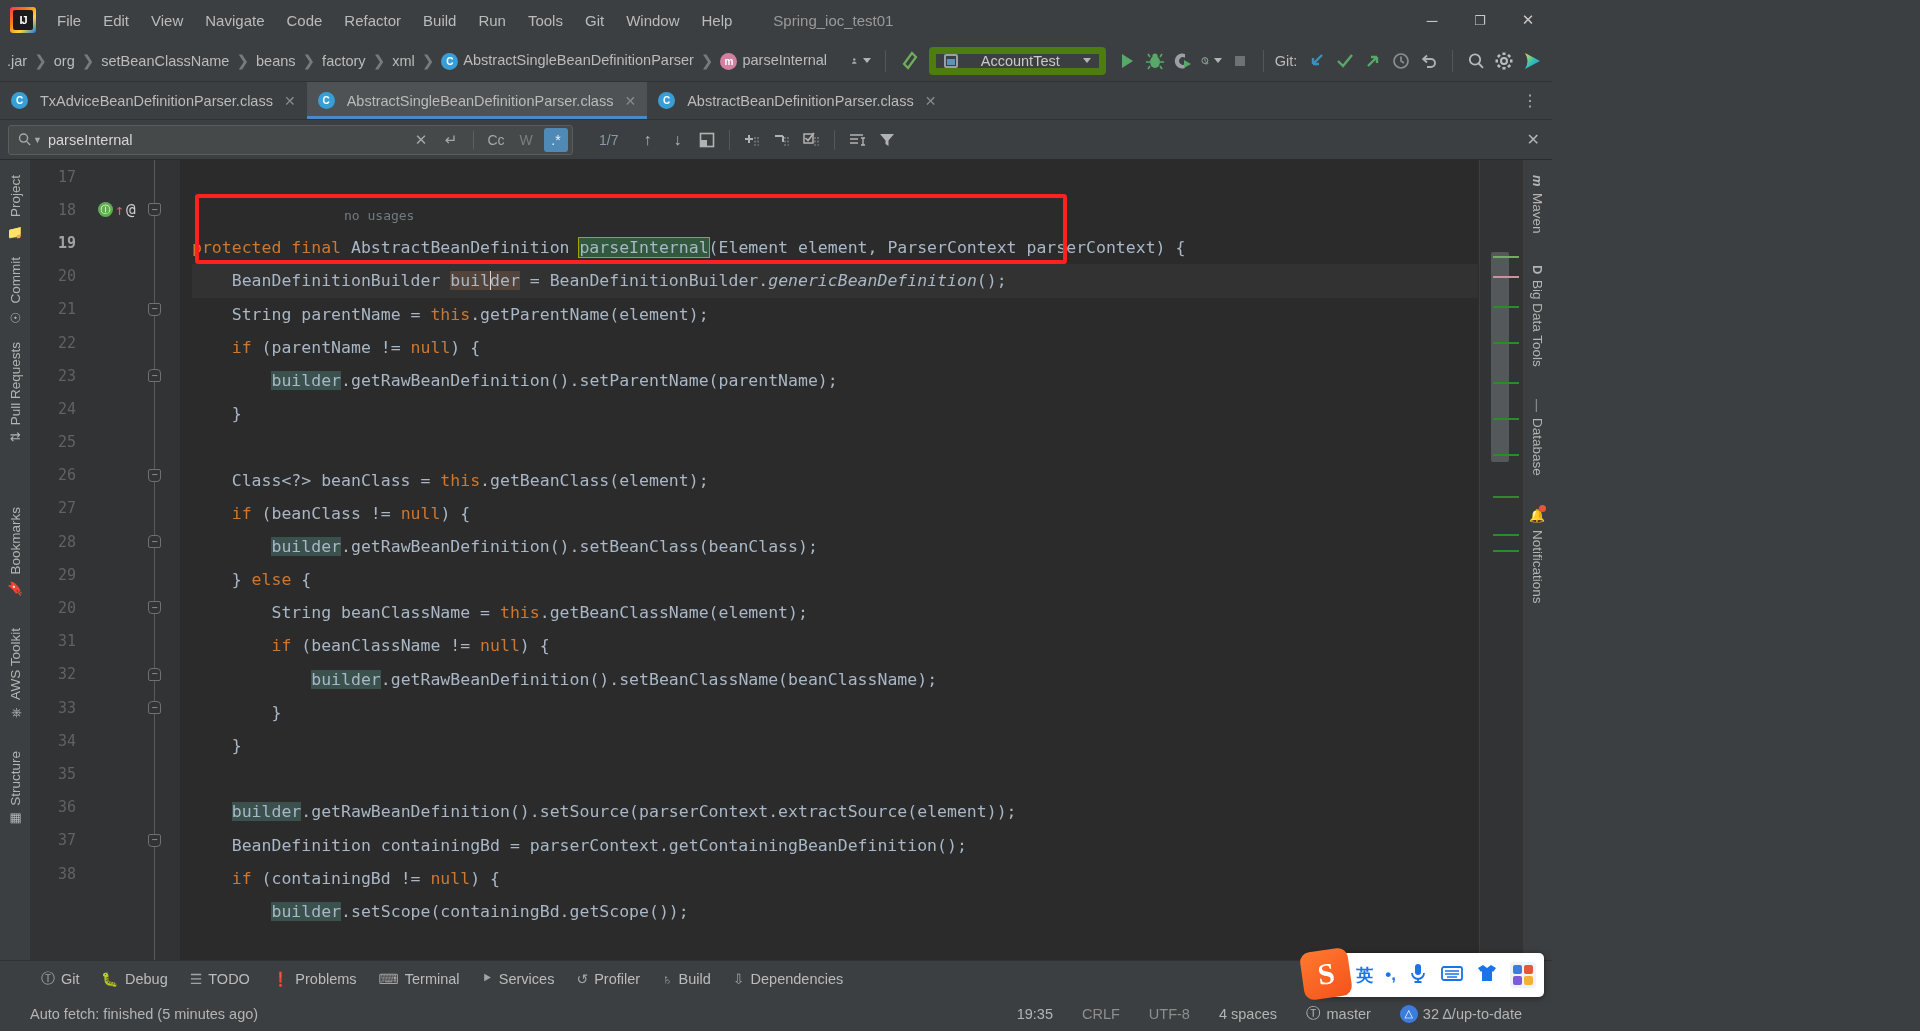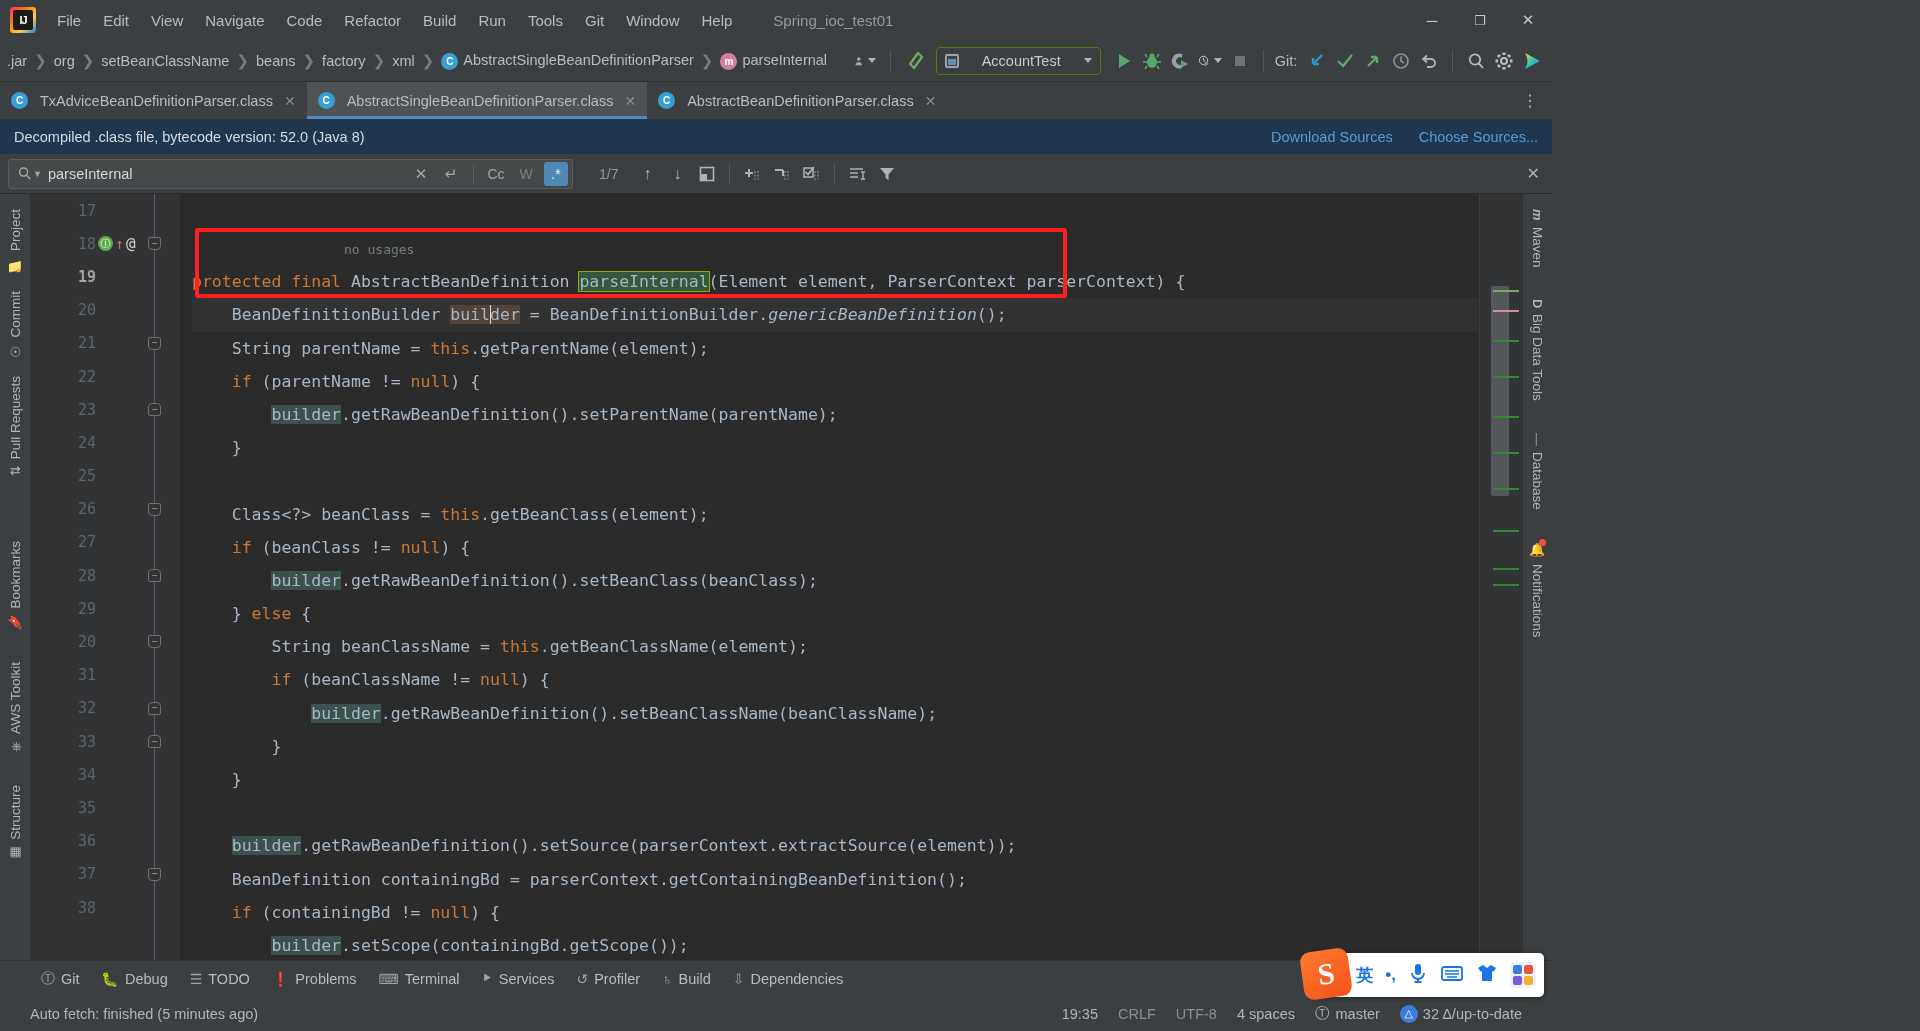--- a/index.html
+++ b/index.html
@@ -40,21 +40,21 @@
   .ico-c,.ico-m{
     display:inline-flex; width:17px;height:17px; border-radius:50%;
     align-items:center;justify-content:center; font-size:10px; color:#fff; font-weight:bold;
     margin-right:5px;
   }
   .ico-c{ background:#389fd6; }
   .ico-m{ background:#d37fa0; }
   .tb-sep{ width:1px; height:22px; background:#545658; margin:0 9px; }
   .tb-btn{ display:flex; align-items:center; justify-content:center; height:28px; min-width:28px; border-radius:4px; color:#b4b4b4; }
   .runcfg{
-    display:flex;align-items:center; gap:23px; height:28px; border:1px solid #4d7c0f; border-radius:4px;
+    display:flex;align-items:center; gap:23px; height:28px; border:7px solid #4d7c0f; border-radius:4px;
     padding:0 8px; color:#c9c9c9; font-size:14.5px; background:#3c3f41;
   }
   .runcfg .boxico{ width:14px;height:14px;border:2px solid #9aa0a6; border-radius:2px; display:inline-block; position:relative;}
   .runcfg .boxico:after{content:"";position:absolute;left:1px;top:3px;right:1px;bottom:1px;background:#5c93b8;}
   .caret{ width:0;height:0;border-left:4px solid transparent;border-right:4px solid transparent;border-top:5px solid #b4b4b4; }
   .git-label{ color:#bbb; font-size:14.5px; margin:0 6px 0 2px;}
 
   
   .tabsrow{ height:38px; flex:0 0 38px; background:#3c3f41; display:flex; align-items:stretch; border-bottom:1px solid #323232; position:relative;}
   .tab{
@@ -111,21 +111,21 @@
   .stripe-spacer{ flex:1; }
   .notif-dot{ position:absolute; width:7px;height:7px;border-radius:50%;background:#e8553a; }
 
   
   .editorwrap{ flex:1 1 auto; position:relative; display:flex; min-width:0; background:#2b2b2b; overflow:hidden;}
   .gutter{
     flex:0 0 150px; background:#313335; position:relative; font-family:"DejaVu Sans Mono",monospace;
     font-size:15px; color:#606366; padding-top:0;
   }
   .gutline{ height:33.2px; display:flex; align-items:center; justify-content:flex-start; position:relative; }
-  .gnum{ position:absolute; right:84px; color:#606366; font-size:15px; }
+  .gnum{ position:absolute; right:104px; color:#606366; font-size:15px; }
   .gnum.cur{ color:#a4a3a3; font-weight:bold; }
   .gmark{ position:absolute; left:68px; display:flex; align-items:center; gap:2px; }
   .run-ico{ width:15px;height:15px;border-radius:50%;background:#5fad4e; color:#fff; font-size:10px;
             display:flex;align-items:center;justify-content:center; font-family:"Liberation Serif",serif;}
   .up-arrow{ color:#cf6a63; font-size:15px; line-height:12px; }
   .at-ico{ color:#cfcfcf; font-size:16px; }
   .foldline{ position:absolute; left:124px; top:0; bottom:0; width:1px; background:#585b5d; }
   .fold{
     position:absolute; left:118px; width:13px;height:13px; background:#313335; border:1px solid #6e7072;
     display:flex;align-items:center;justify-content:center; color:#9a9a9a; font-size:10px; line-height:1;
@@ -166,21 +166,21 @@
   }
   .bitem{ display:flex; align-items:center; gap:6px; color:#bbbbbb; font-size:14.5px; padding:5px 11px; border-radius:3px;}
   .bitem .gi{ color:#a3a3a3; font-size:14px; }
 
   
   .statusbar{
     height:35px; flex:0 0 35px; background:#3c3f41; display:flex; align-items:center;
     color:#b4b4b4; font-size:14.5px; padding-left:30px; position:relative;
   }
   .status-left{ }
-  .status-right{ margin-left:auto; display:flex; align-items:center; gap:0; padding-right:20px;}
+  .status-right{ margin-left:auto; display:flex; align-items:center; gap:9px; padding-right:20px;}
   .sitem{ padding:4px 10px; border-radius:3px; color:#b4b4b4; }
   .sitem.dim{ color:#8e8e8e; }
   .blue-badge{ width:18px;height:18px;border-radius:50%;background:#3b7ddd; color:#fff; font-size:11px;
                display:inline-flex;align-items:center;justify-content:center; margin-right:5px; }
 
   
   .ime{
     position:absolute; right:8px; bottom:34px; height:44px; background:#ffffff; border-radius:5px;
     display:flex; align-items:center; padding:0 8px 0 44px; gap:12px; box-shadow:0 1px 6px rgba(0,0,0,.45);
   }
@@ -391,27 +391,20 @@
     <div class="tab">
       <span class="ico-c">
           <span>C</span>
         </span>
       <span>AbstractBeanDefinitionParser.class</span>
       <span class="x">✕</span>
     </div>
     <div class="tabs-more">⋮</div>
   </div>
 
-  <div class="banner">
-    <span>Decompiled .class file, bytecode version: 52.0 (Java 8)</span>
-    <span class="links">
-      <a href="#">Download Sources</a>
-      <a href="#">Choose Sources...</a>
-    </span>
-  </div>
 
   <div class="findbar">
     <div class="findfield">
       <span class="q">
         <svg width="15" height="15" viewBox="0 0 16 16">
             <circle cx="7" cy="6.5" r="4.3" fill="none" stroke="#a9a9a9" stroke-width="1.5"></circle>
             <path d="M10.2 10 L14 13.8" stroke="#a9a9a9" stroke-width="1.5"></path>
           </svg>
         <span style="font-size:9px">▼</span>
       </span>

